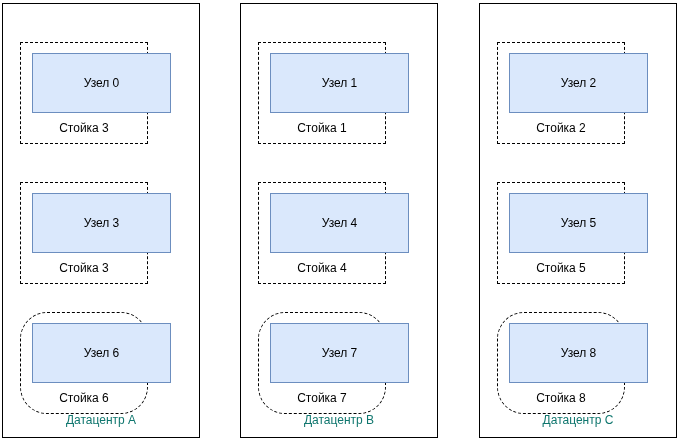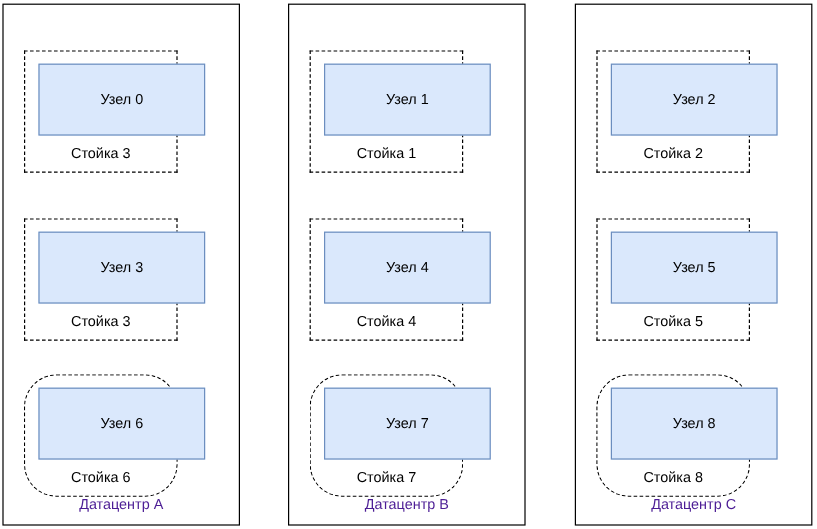--- a/index.html
+++ b/index.html
@@ -37,21 +37,21 @@
   .dc-c { left: 479px; text-decoration: underline; }
 
   .dc-label {
     position: absolute;
     left: 0;
     right: 0;
     bottom: 9px;
     text-align: center;
     font-size: 12px;
     line-height: 15px;
-    color: #4c1d95;
+    color: #0f766e;
     white-space: nowrap;
   }
 
   
   .rack {
     position: absolute;
     left: 17px;
     width: 128px;
     height: 102px;
     border: 1.4px dashed #000000;

